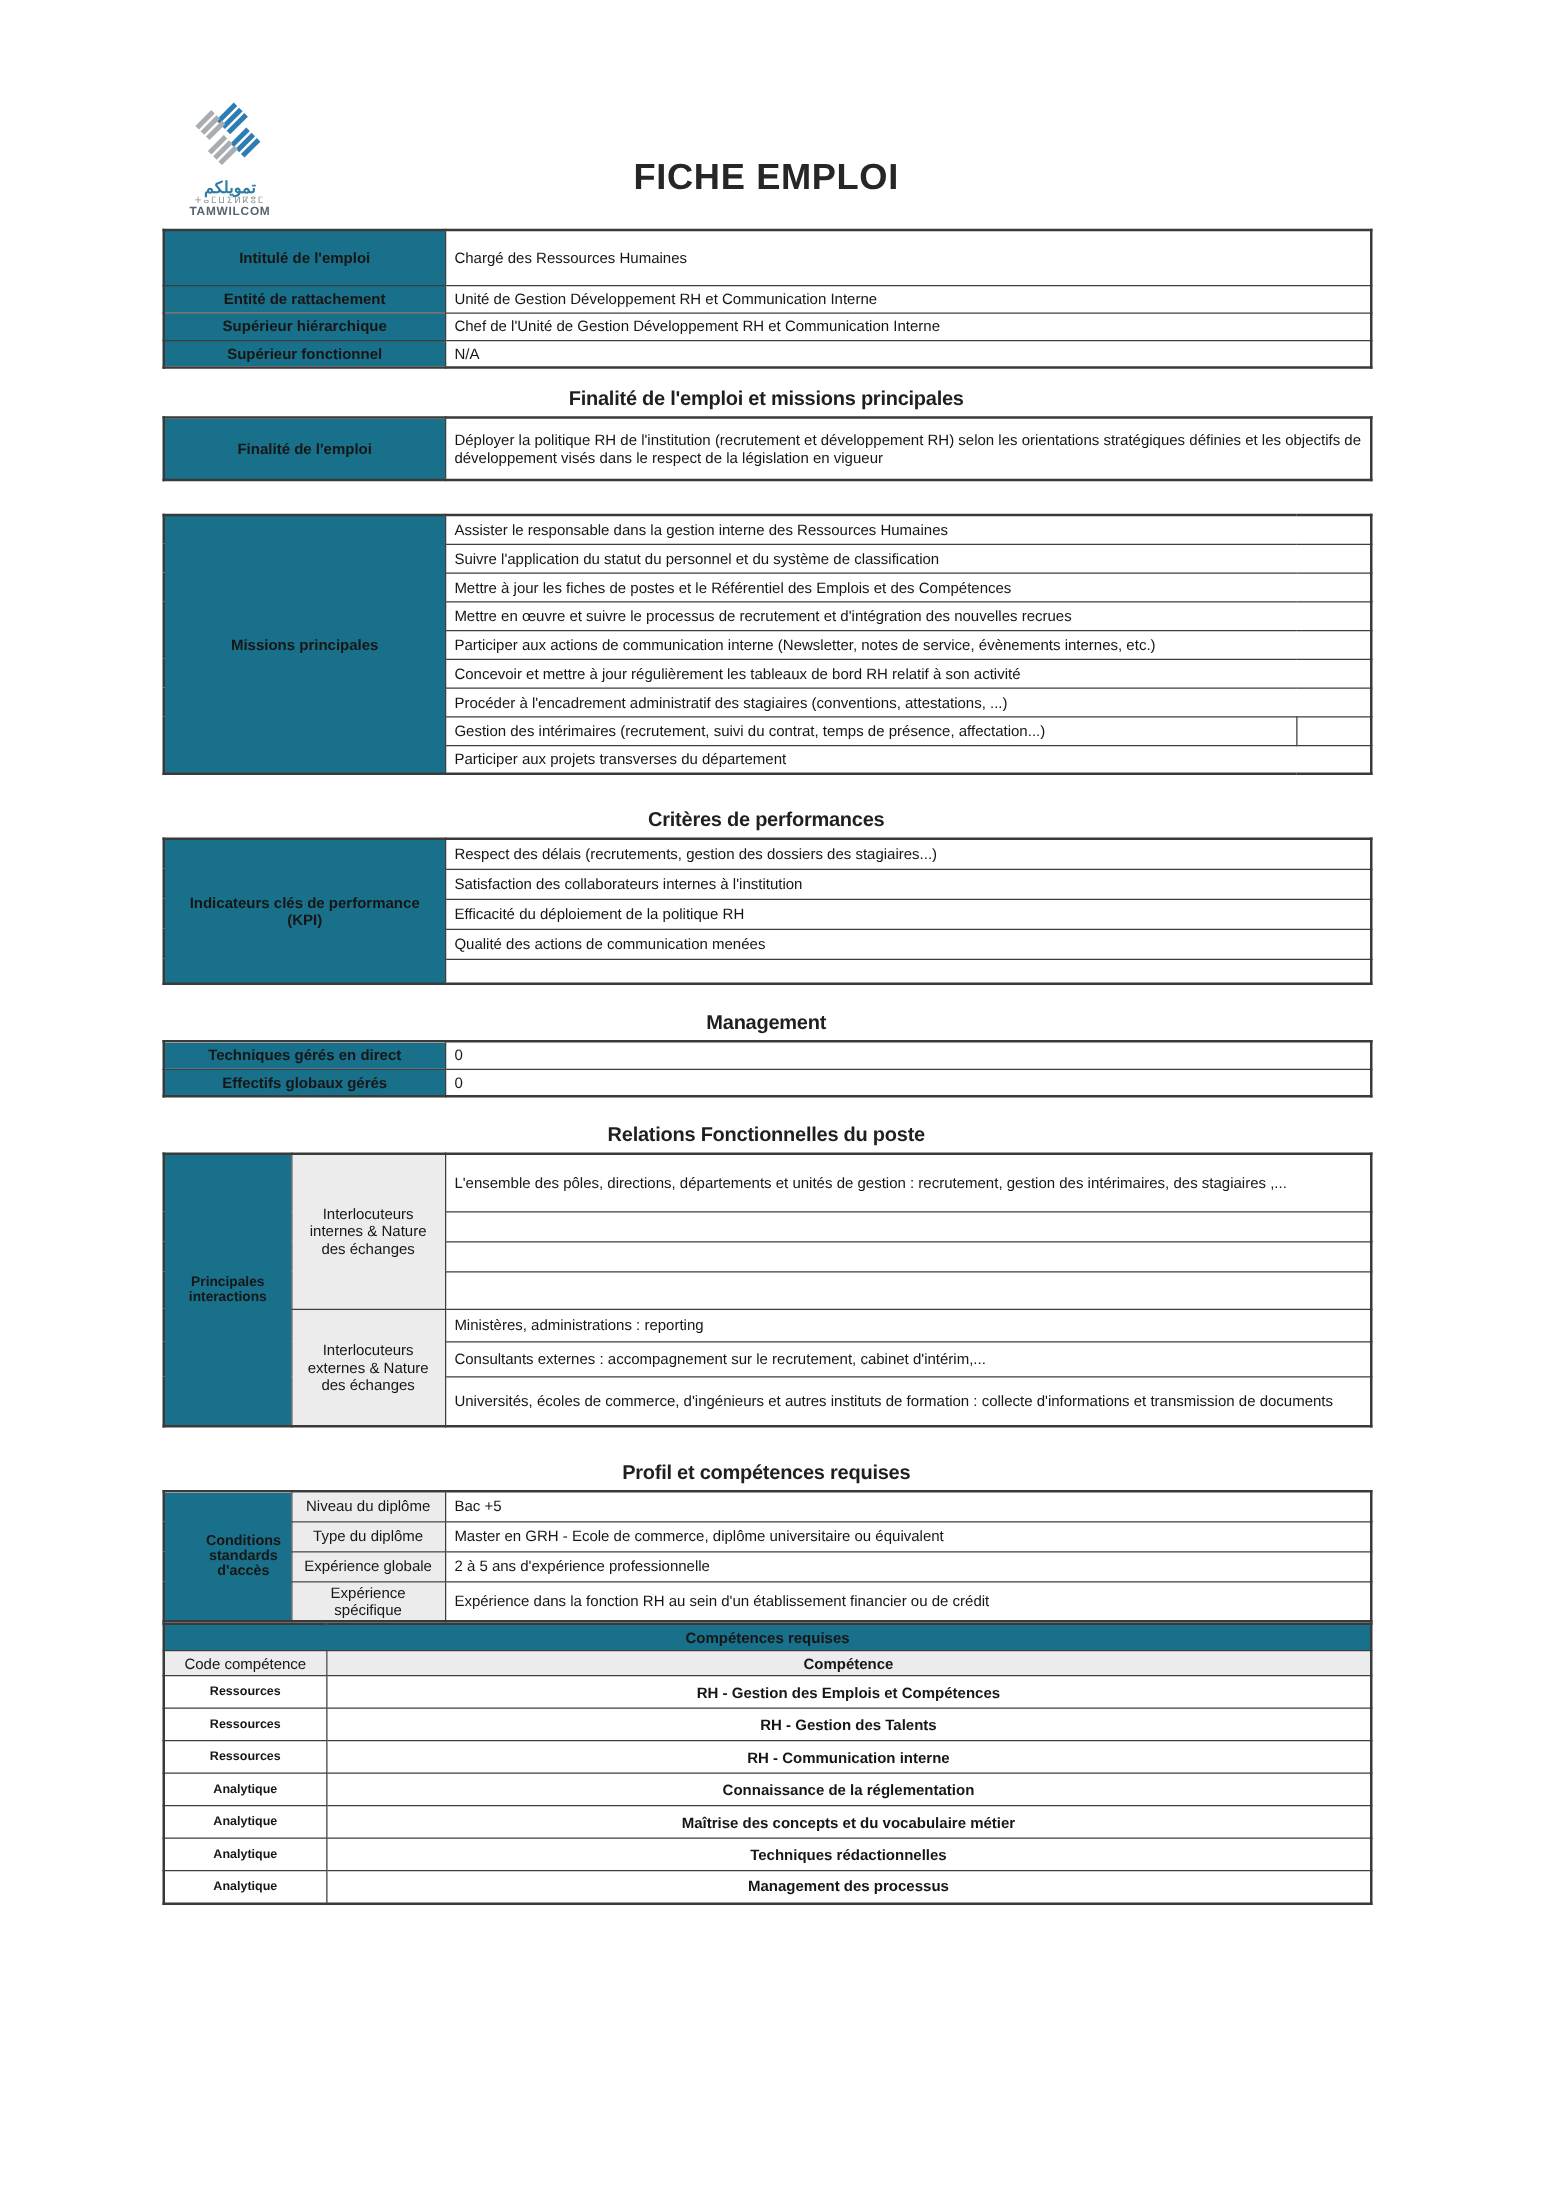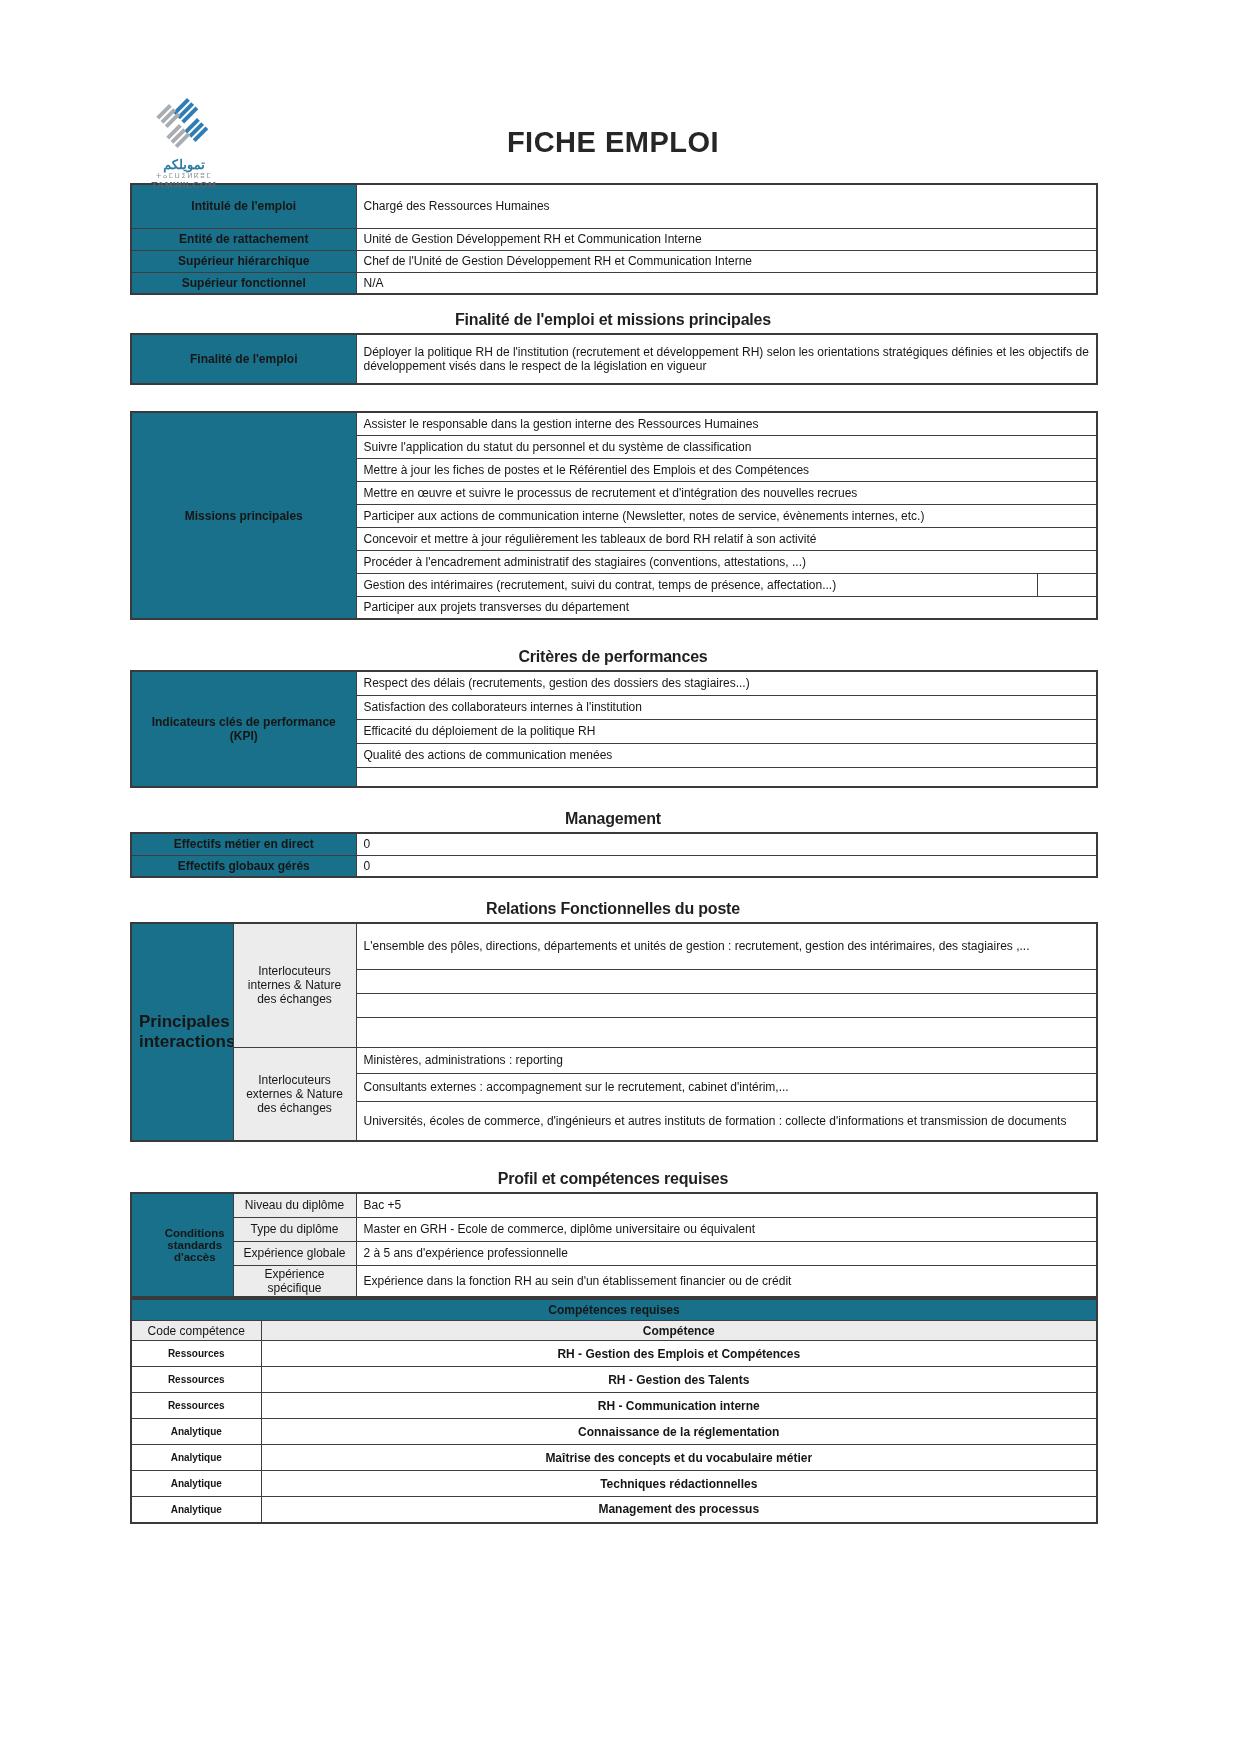--- a/index.html
+++ b/index.html
@@ -4,21 +4,21 @@
 <style>
   html,body{margin:0;padding:0;background:#e8e8e8;}
   .page{
     width:1242px;height:1755px;background:#ffffff;position:relative;
     font-family:"Liberation Sans",sans-serif;color:#1c1c1c;margin:0 auto;
     box-sizing:border-box;
   }
   .content{position:absolute;left:130px;top:0;width:966px;}
   
   .hdr{position:relative;height:183px;}
-  .logo{position:absolute;left:6px;top:96px;width:96px;text-align:center;line-height:1.1;}
+  .logo{position:absolute;left:6px;top:80px;width:96px;text-align:center;line-height:1.1;}
   .logo-ar{font-size:13px;font-weight:bold;color:#2f7da3;}
   .logo-tif{font-size:7px;color:#8f949a;letter-spacing:1.5px;}
   .logo-latin{font-size:9.5px;font-weight:bold;color:#55646f;letter-spacing:0.6px;}
   .title{position:absolute;left:0;top:126px;width:100%;text-align:center;
     font-size:29px;font-weight:bold;color:#262626;letter-spacing:0.5px;}
   
   .sec-h{font-size:16px;font-weight:bold;color:#1f1f1f;margin:16px 0 4px 0;letter-spacing:-0.2px;text-align:center;}
   
   table.t{border-collapse:collapse;table-layout:fixed;width:966px;border:2px solid #3a3a3a;}
   table.t td{border:1px solid #3e3e3e;font-size:12px;padding:1px 7px;vertical-align:middle;color:#161616;overflow:hidden;}
@@ -173,40 +173,40 @@
       </table>
 
     <div class="sec-h mt22">Management</div>
     <table class="t">
       <colgroup>
           <col style="width:225px">
           <col style="width:741px">
         </colgroup>
       <tbody>
           <tr class="h22">
-        <td class="lbl">Effectifs métier en direct</td>
+        <td class="lbl">Techniques gérés en direct</td>
         <td class="val">0</td>
       </tr>
       <tr class="h22">
         <td class="lbl">Effectifs globaux gérés</td>
         <td class="val">0</td>
       </tr>
     </tbody>
       </table>
 
     <div class="sec-h mt22">Relations Fonctionnelles du poste</div>
     <table class="t">
       <colgroup>
           <col style="width:102px">
           <col style="width:123px">
           <col style="width:741px">
         </colgroup>
       <tbody>
           <tr class="h46">
-        <td class="lbl" rowspan="7" style="font-size:17px;">Principales interactions</td>
+        <td class="lbl" rowspan="7" style="font-size:11px;">Principales interactions</td>
         <td class="sub" rowspan="4">Interlocuteurs internes &amp; Nature des échanges</td>
         <td class="val">L'ensemble des pôles, directions, départements et unités de gestion : recrutement, gestion des intérimaires, des stagiaires ,...</td>
       </tr>
       <tr class="h24">
             <td class="val"></td>
           </tr>
       <tr class="h24">
             <td class="val"></td>
           </tr>
       <tr class="h30">

